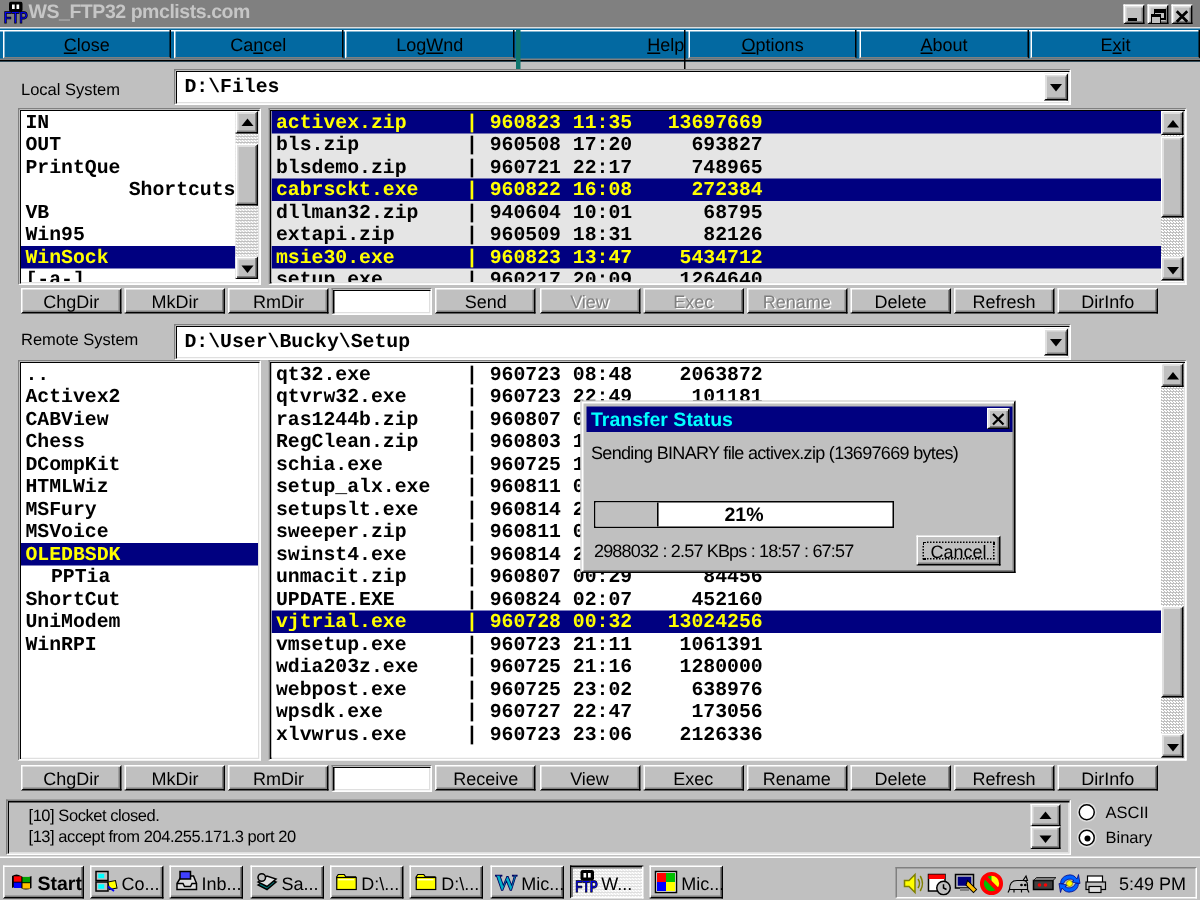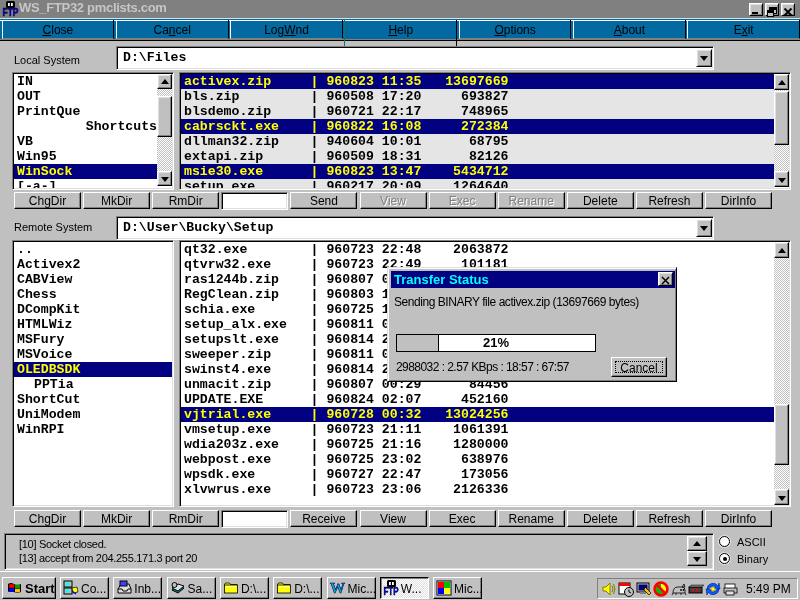--- a/index.html
+++ b/index.html
@@ -51,21 +51,21 @@
 </div>
 
 <div class="abs" style="left:0;top:18px;width:800px;height:23px;background:#0369a1;border-top:1px solid #dfdfdf;">
   <div class="abs" style="left:0;top:1px;width:800px;height:19px;border-top:1px solid #ffffff;"></div>
   <div class="abs" style="left:0;top:20px;width:800px;height:1px;background:#808080;"></div>
   <div class="abs" style="left:0;top:21px;width:800px;height:1px;background:#000;"></div>
   <div id="menurow">
       <div class="abs" style="left:1.5px;top:1px;width:112.8px;height:19px;border-right:1px solid #000;border-left:1px solid #fff;border-bottom:1px solid #808080;text-align:center;font-size:12px;padding-top:3px;"><u>C</u>lose</div>
       <div class="abs" style="left:115.8px;top:1px;width:112.8px;height:19px;border-right:1px solid #000;border-left:1px solid #fff;border-bottom:1px solid #808080;text-align:center;font-size:12px;padding-top:3px;">Ca<u>n</u>cel</div>
       <div class="abs" style="left:230.1px;top:1px;width:112.8px;height:19px;border-right:1px solid #000;border-left:1px solid #fff;border-bottom:1px solid #808080;text-align:center;font-size:12px;padding-top:3px;">Log<u>W</u>nd</div>
-      <div class="abs" style="left:344.4px;top:1px;width:112.8px;height:28px;border-right:1px solid #000;border-left:1px solid #0f766e;border-bottom:1px solid #808080;text-align:center;font-size:12px;padding-top:3px;"><u>H</u>elp</div>
+      <div class="abs" style="left:344.4px;top:1px;width:112.8px;height:28px;border-right:1px solid #000;border-left:3px solid #0f766e;border-bottom:1px solid #808080;text-align:right;font-size:12px;padding-top:3px;"><u>H</u>elp</div>
       <div class="abs" style="left:458.7px;top:1px;width:112.8px;height:19px;border-right:1px solid #000;border-left:1px solid #fff;border-bottom:1px solid #808080;text-align:center;font-size:12px;padding-top:3px;"><u>O</u>ptions</div>
       <div class="abs" style="left:573.0px;top:1px;width:112.8px;height:19px;border-right:1px solid #000;border-left:1px solid #fff;border-bottom:1px solid #808080;text-align:center;font-size:12px;padding-top:3px;"><u>A</u>bout</div>
       <div class="abs" style="left:687.3px;top:1px;width:112.8px;height:19px;border-right:1px solid #000;border-left:1px solid #fff;border-bottom:1px solid #808080;text-align:center;font-size:12px;padding-top:3px;">E<u>x</u>it</div>
     </div>
 </div>
 
 <div class="abs" style="left:14px;top:54px;font-size:11px;">Local System</div>
 <div class="abs sunkenw" style="left:116px;top:46px;width:598px;height:24px;">
   <div class="abs mono" style="left:6px;top:3px;color:#000;">D:\Files</div>
   <div class="abs raised" style="left:579px;top:2px;width:16px;height:18px;">
@@ -151,21 +151,21 @@
       <div class="row mono " style="top:105px;"><span style="padding-left:3px;">MSVoice</span></div>
       <div class="row mono sel" style="top:120px;"><span style="padding-left:3px;">OLEDBSDK</span></div>
       <div class="row mono " style="top:135px;"><span style="padding-left:20px;">PPTia</span></div>
       <div class="row mono " style="top:150px;"><span style="padding-left:3px;">ShortCut</span></div>
       <div class="row mono " style="top:165px;"><span style="padding-left:3px;">UniModem</span></div>
       <div class="row mono " style="top:180px;"><span style="padding-left:3px;">WinRPI</span></div>
     </div>
 </div>
 <div class="abs sunkenw" style="left:179px;top:240px;width:612px;height:267px;">
   <div class="abs" style="left:1px;top:1px;width:593px;height:263px;overflow:hidden;background:#fff;" id="remfiles">
-      <div class="row mono " style="top:0px;"><span style="padding-left:3px;">qt32.exe        | 960723 22:48    2063872</span></div>
+      <div class="row mono " style="top:0px;"><span style="padding-left:3px;">qt32.exe        | 960723 08:48    2063872</span></div>
       <div class="row mono " style="top:15px;"><span style="padding-left:3px;">qtvrw32.exe     | 960723 22:49     101181</span></div>
       <div class="row mono " style="top:30px;"><span style="padding-left:3px;">ras1244b.zip    | 960807 01:25    1518661</span></div>
       <div class="row mono " style="top:45px;"><span style="padding-left:3px;">RegClean.zip    | 960803 11:01     803166</span></div>
       <div class="row mono " style="top:60px;"><span style="padding-left:3px;">schia.exe       | 960725 10:20     462128</span></div>
       <div class="row mono " style="top:75px;"><span style="padding-left:3px;">setup_alx.exe   | 960811 01:12     159817</span></div>
       <div class="row mono " style="top:90px;"><span style="padding-left:3px;">setupslt.exe    | 960814 21:30     528153</span></div>
       <div class="row mono " style="top:105px;"><span style="padding-left:3px;">sweeper.zip     | 960811 01:20     941569</span></div>
       <div class="row mono " style="top:120px;"><span style="padding-left:3px;">swinst4.exe     | 960814 20:11     252311</span></div>
       <div class="row mono " style="top:135px;"><span style="padding-left:3px;">unmacit.zip     | 960807 00:29      84456</span></div>
       <div class="row mono " style="top:150px;"><span style="padding-left:3px;">UPDATE.EXE      | 960824 02:07     452160</span></div>

